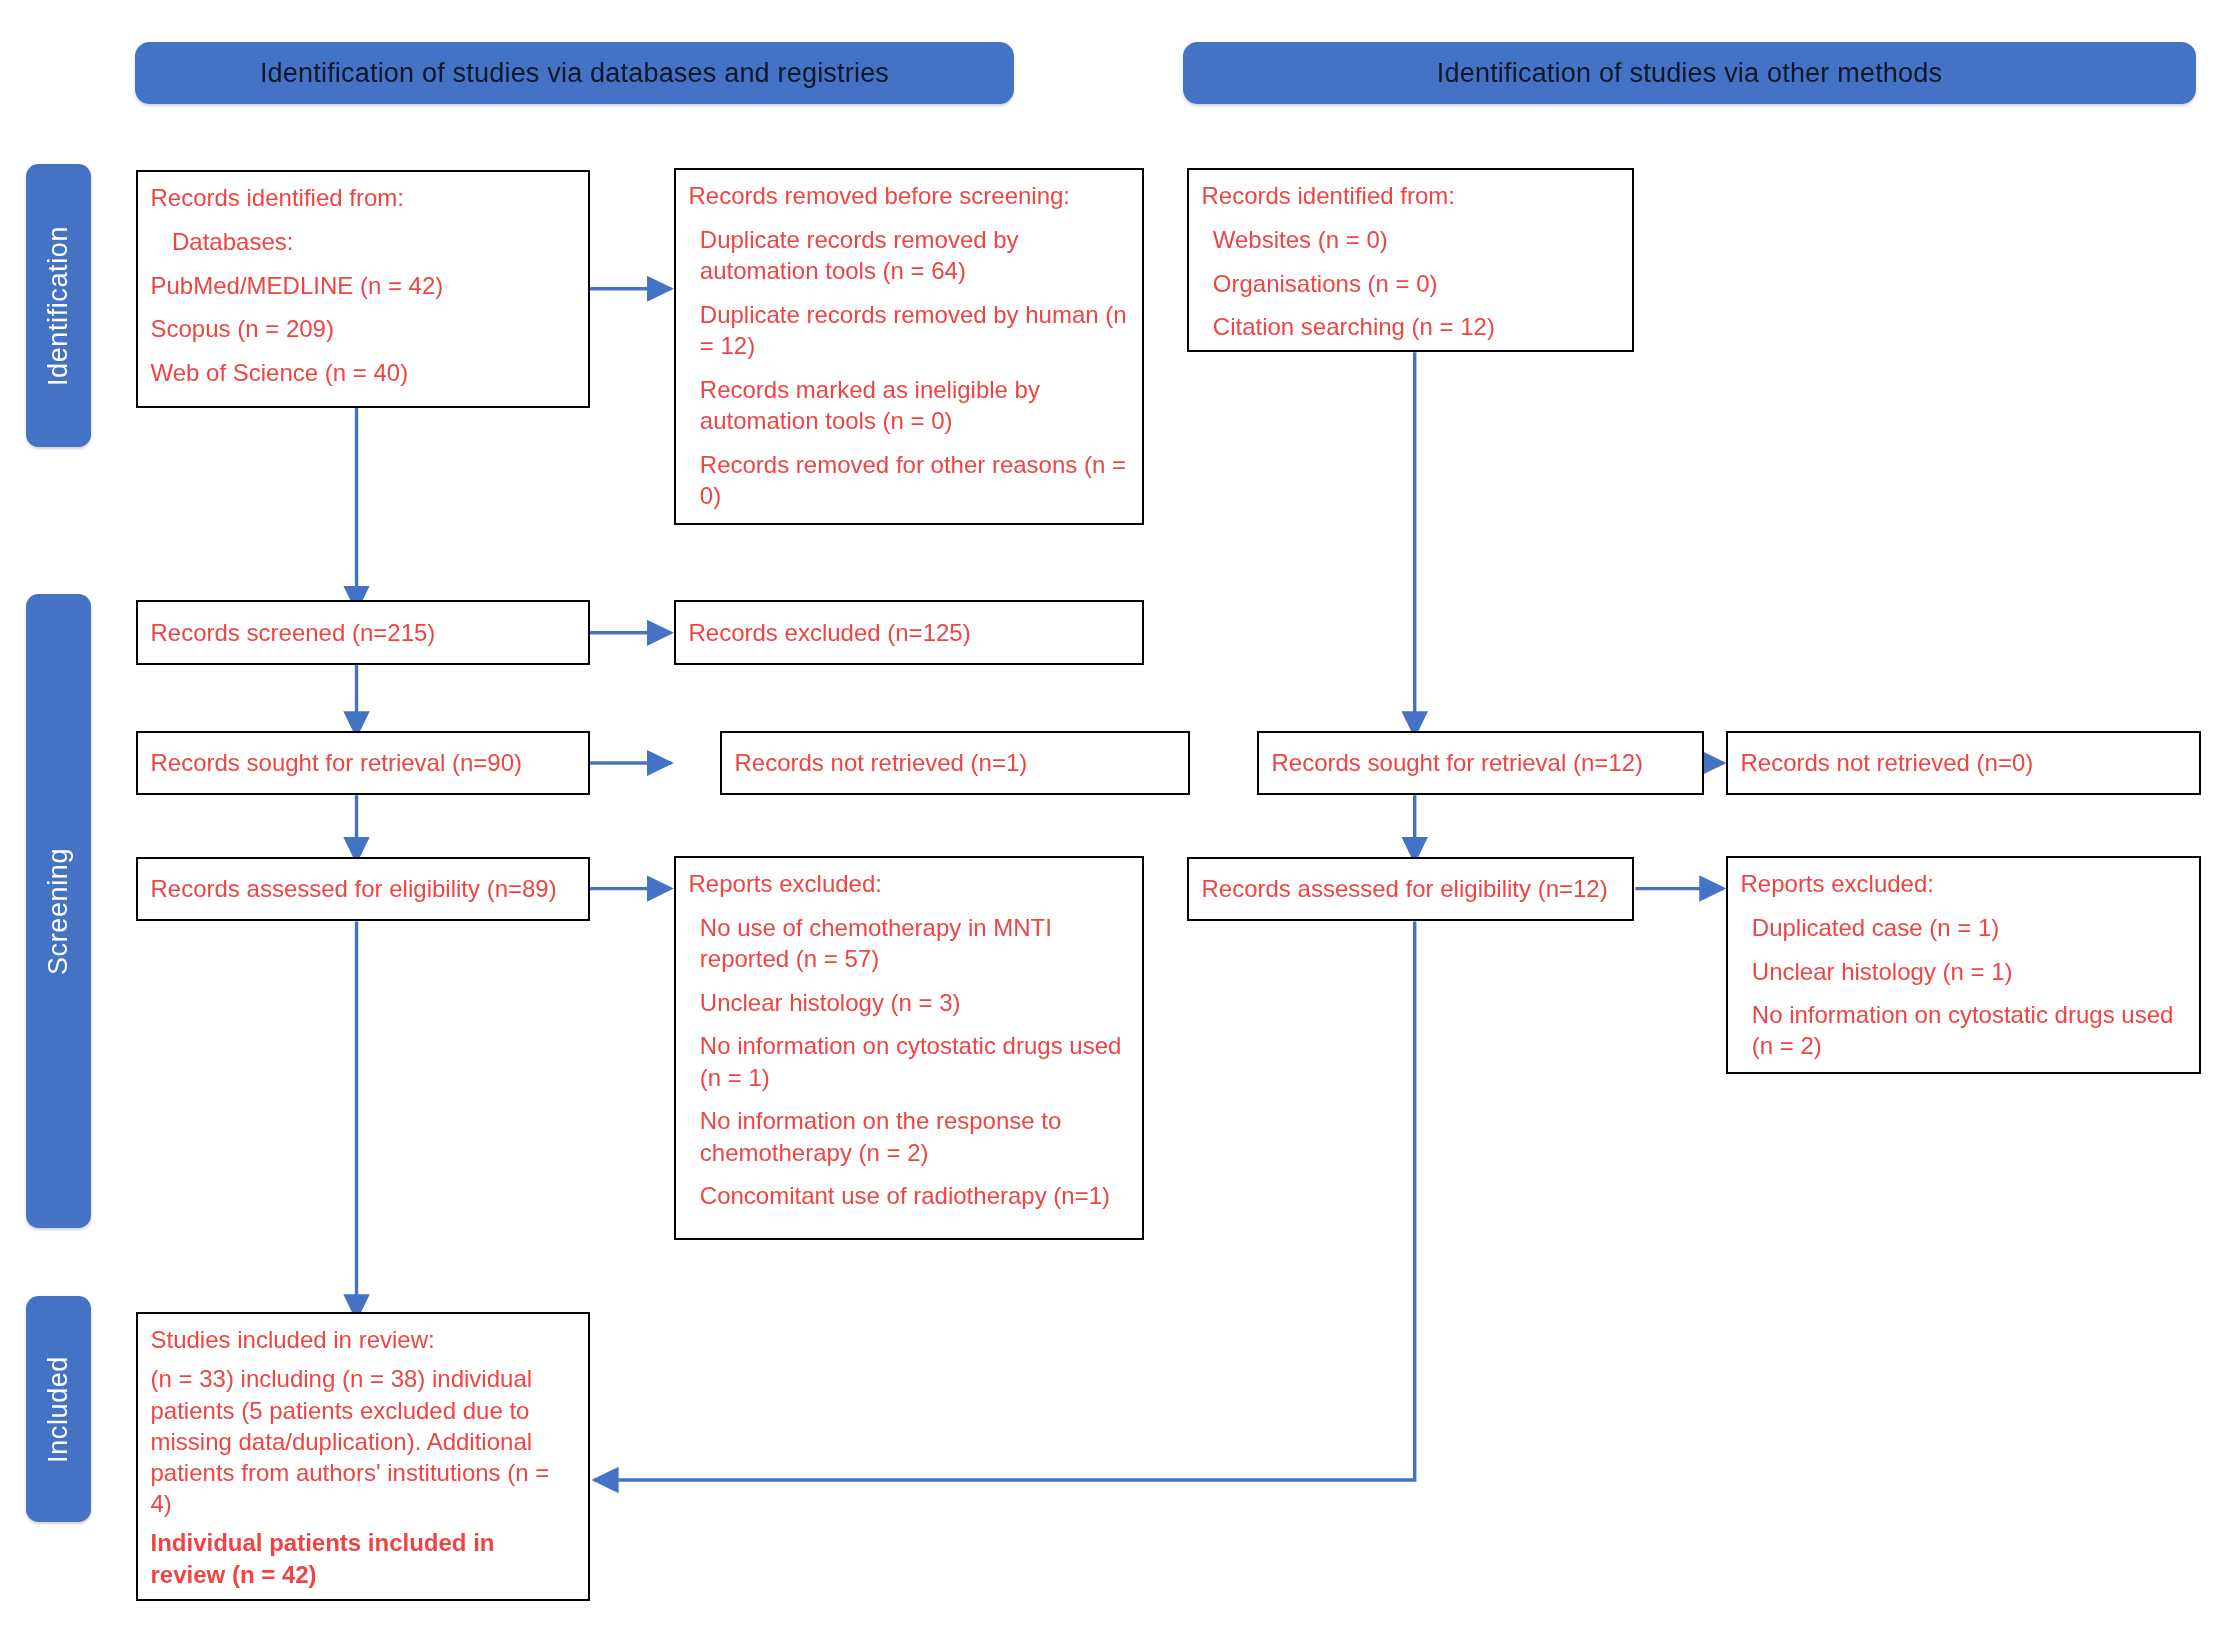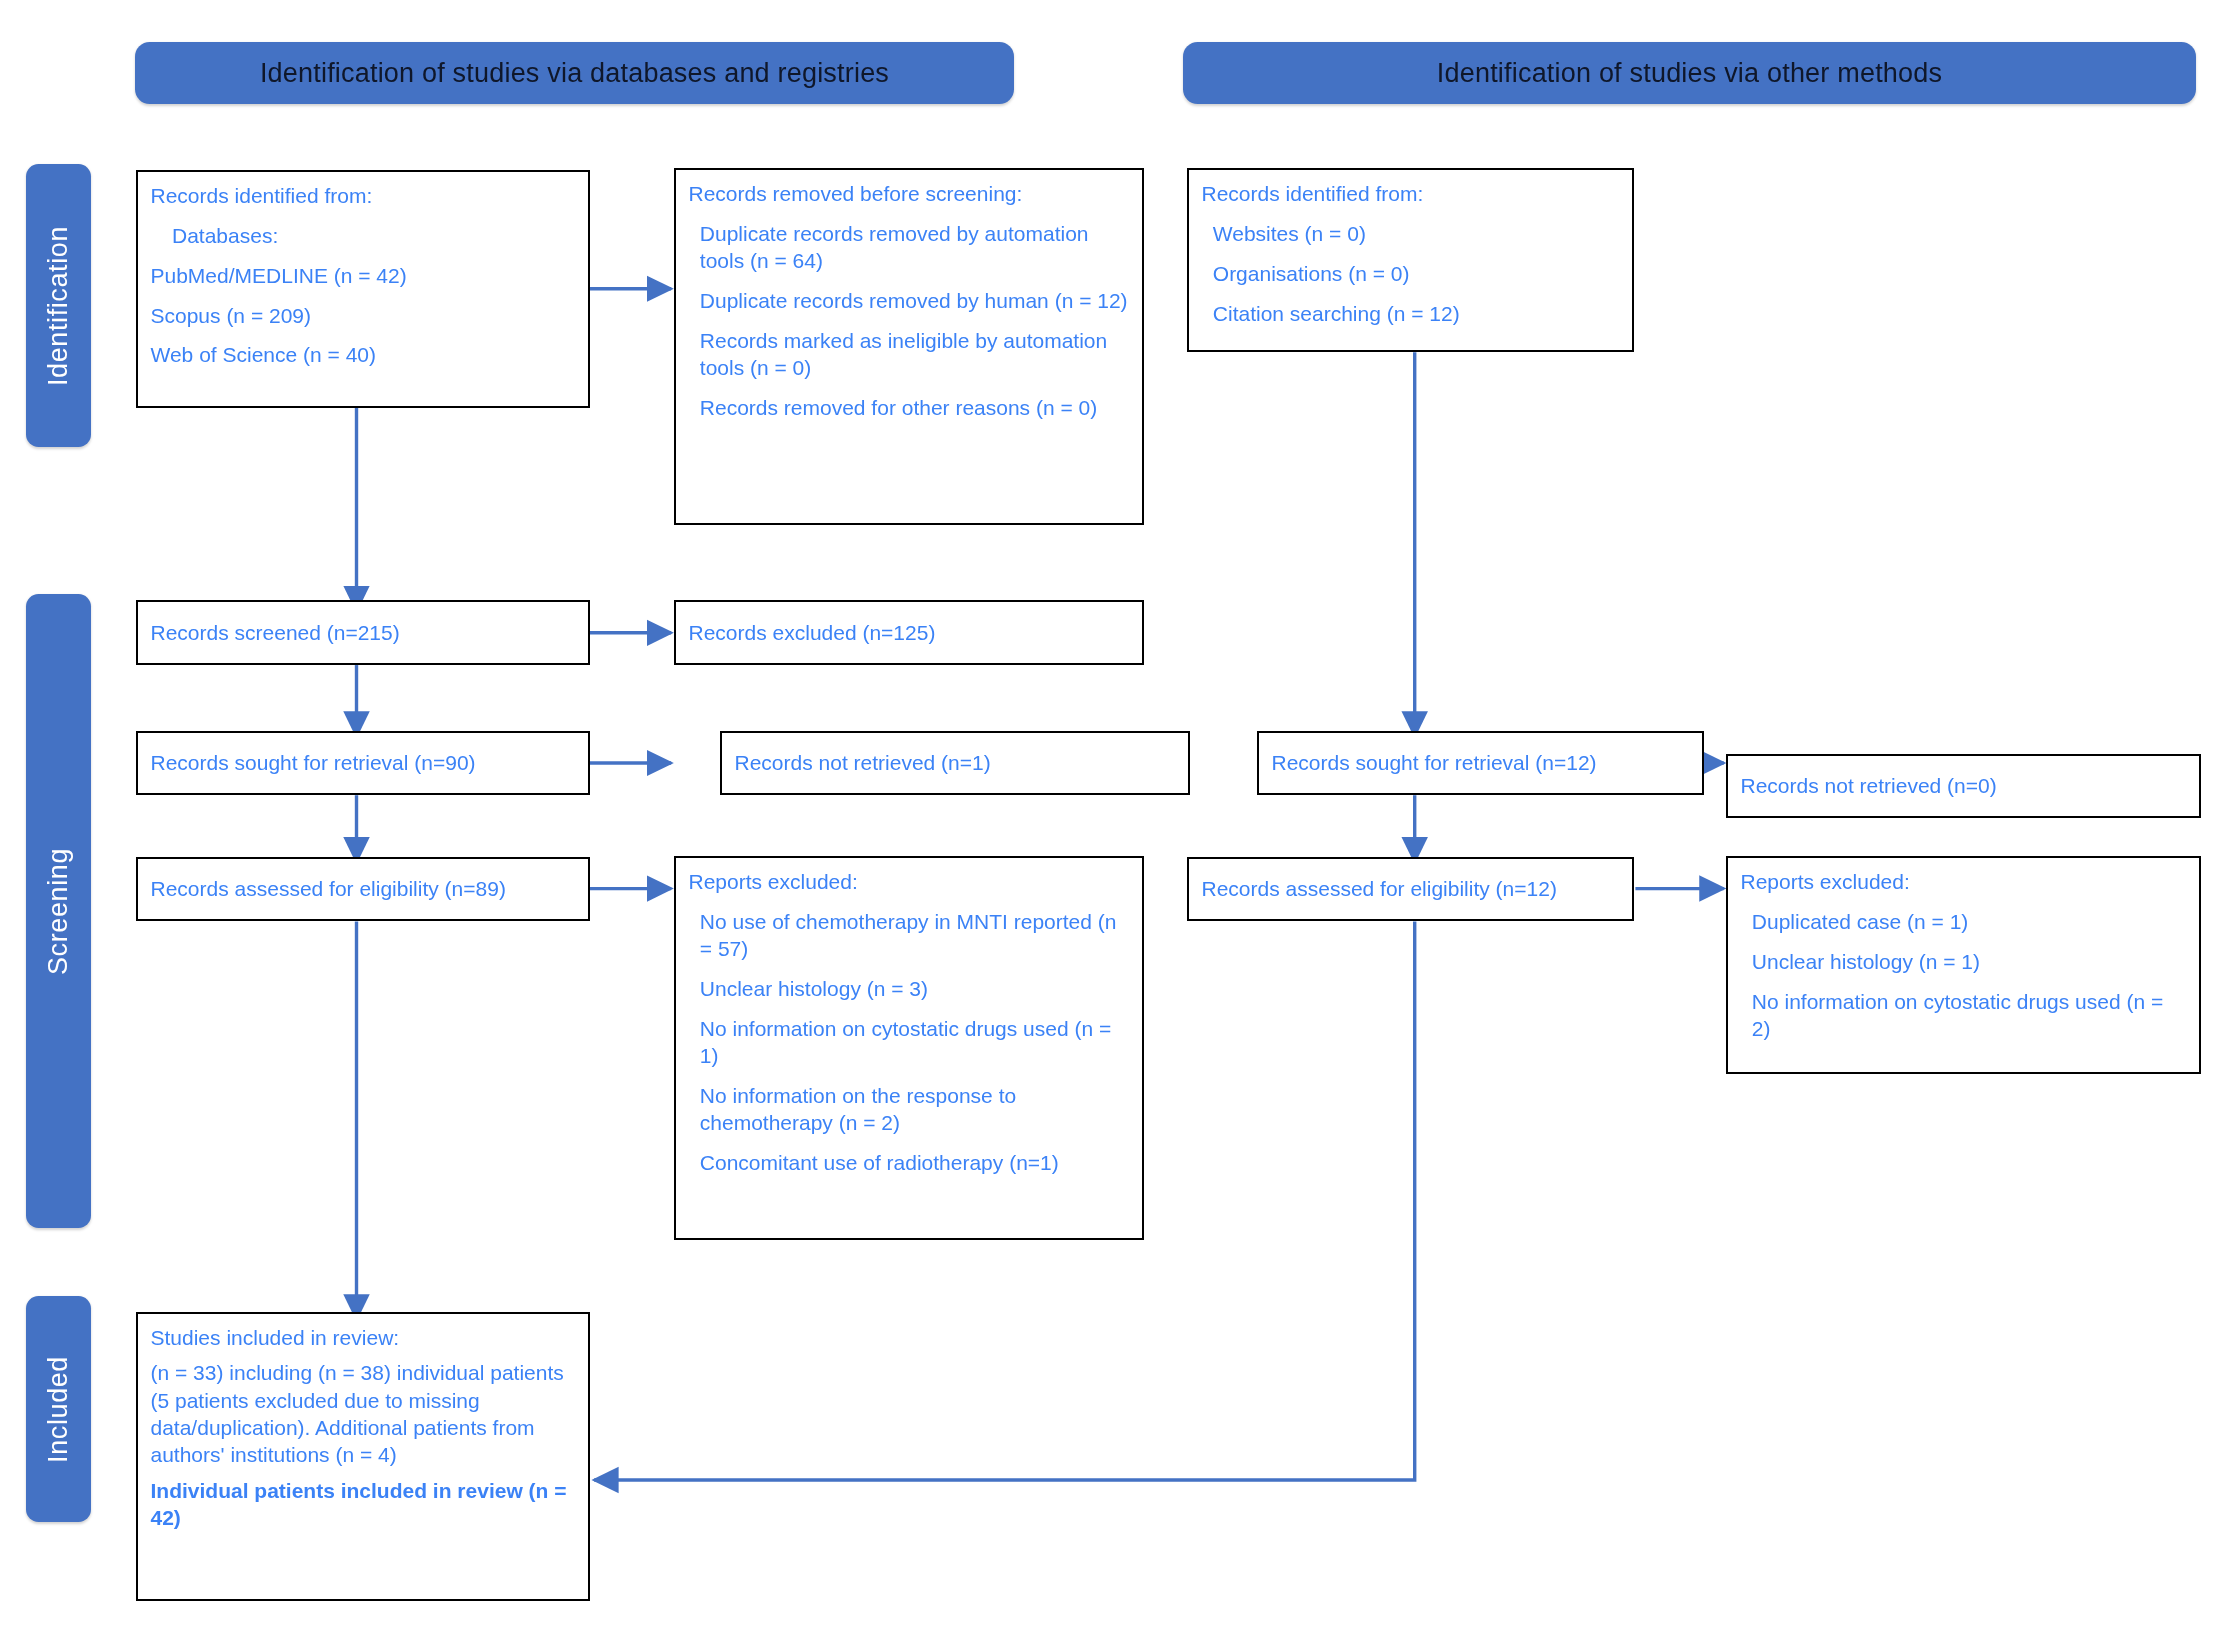--- a/index.html
+++ b/index.html
@@ -56,23 +56,23 @@
     letter-spacing: 0.6px;
   }
 
   
   .box {
     position: absolute;
     background: #ffffff;
     border: 2.3px solid #000000;
     box-sizing: border-box;
     padding: 10.2px 12.5px;
-    font-size: 21px;
+    font-size: 24px;
     line-height: 1.30;
-    color: #3b82f6;
+    color: #ef4444;
   }
   .box.center-text {
     display: flex;
     align-items: center;
   }
   .box p {
     margin: 0 0 12.5px 0;
   }
   .box p:last-child {
     margin-bottom: 0;
@@ -219,21 +219,21 @@
     <p>Records identified from:</p>
     <p class="sub-sm">Websites (n = 0)</p>
     <p class="sub-sm">Organisations (n = 0)</p>
     <p class="sub-sm">Citation searching (n = 12)</p>
   </div>
 
   <div class="box center-text" style="left:1257px; top:731px; width:447px; height:64px;">
     <span>Records sought for retrieval (n=12)</span>
   </div>
 
-  <div class="box center-text" style="left:1726px; top:754px; width:475px; height:64px;">
+  <div class="box center-text" style="left:1726px; top:731px; width:475px; height:64px;">
     <span>Records not retrieved (n=0)</span>
   </div>
 
   <div class="box center-text" style="left:1187px; top:857px; width:447px; height:64px;">
     <span>Records assessed for eligibility (n=12)</span>
   </div>
 
   <div class="box" style="left:1726px; top:856px; width:475px; height:218px;">
     <p>Reports excluded:</p>
     <p class="sub-sm">Duplicated case (n = 1)</p>

